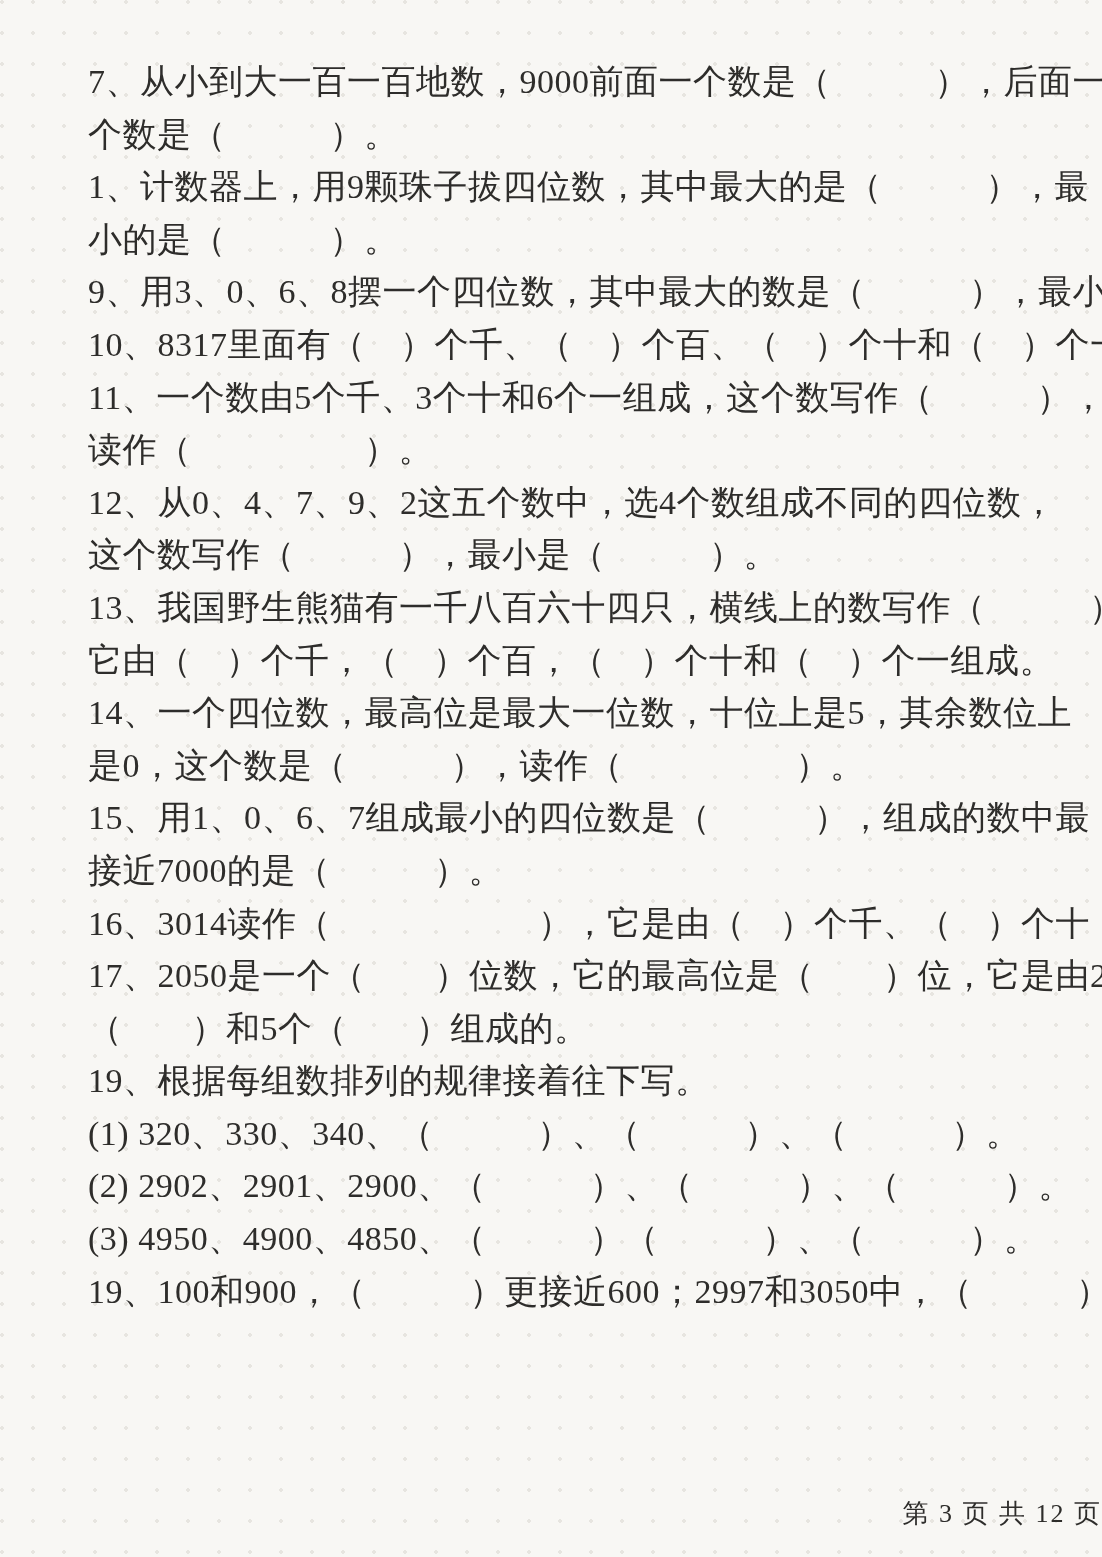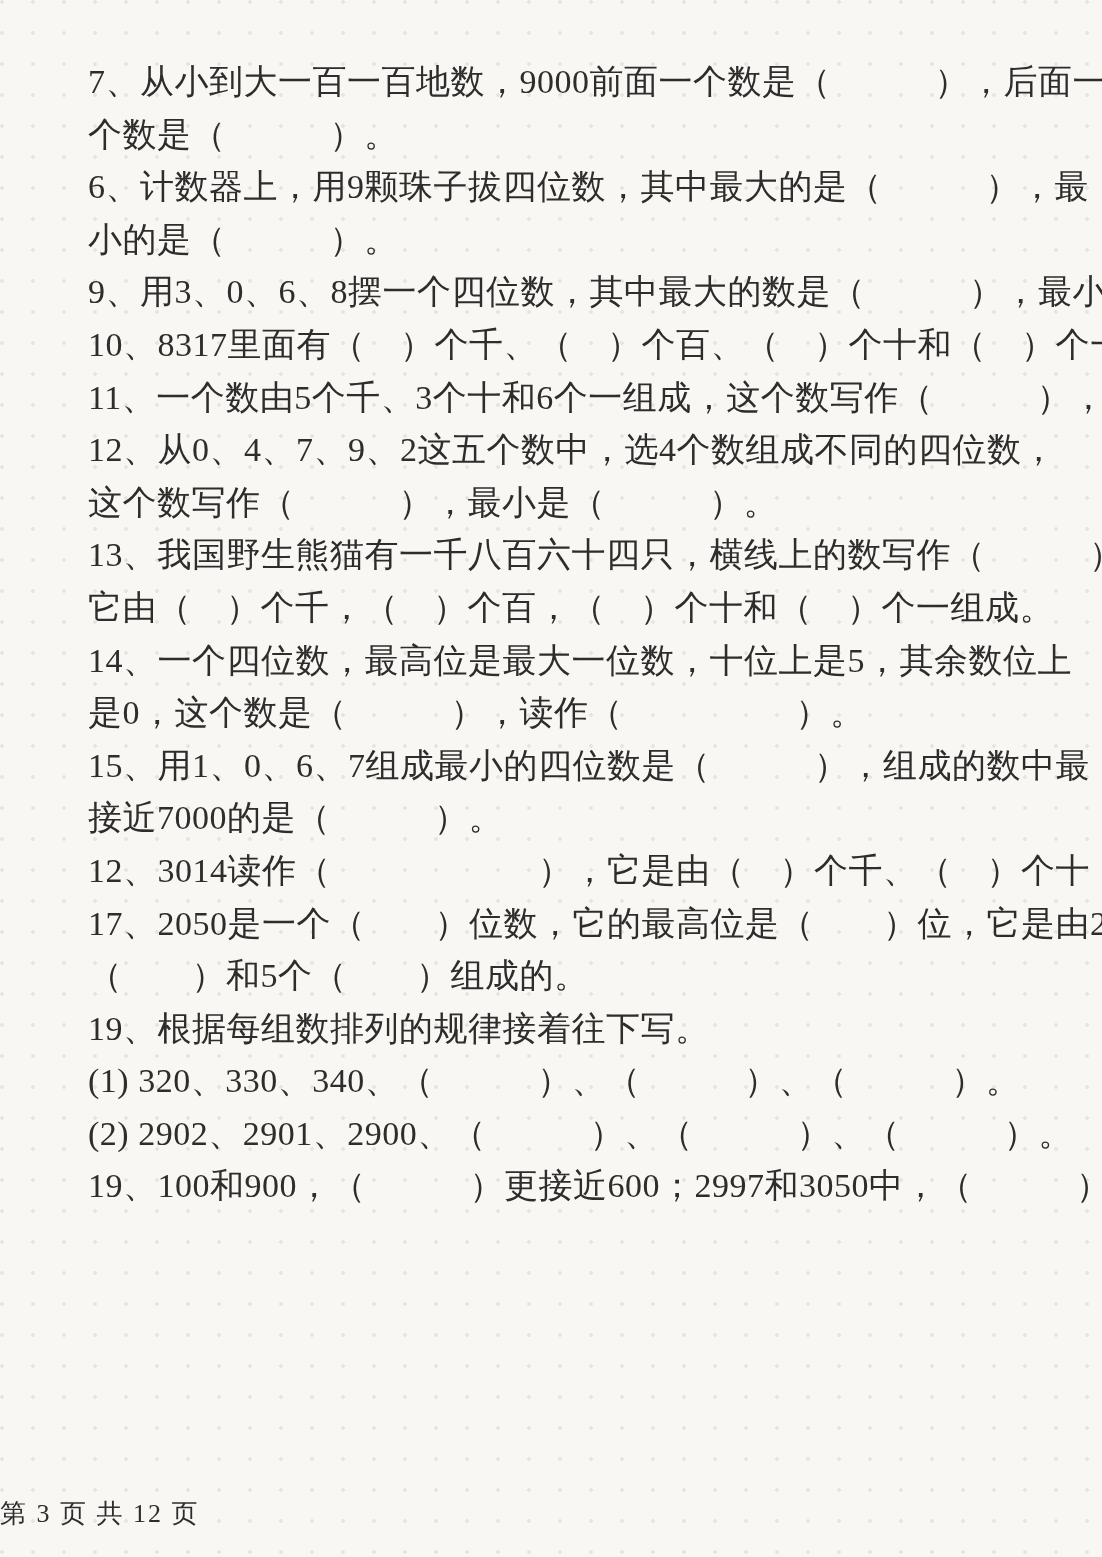--- a/index.html
+++ b/index.html
@@ -36,48 +36,50 @@
     font-size: 34px;
     line-height: 52.6px;
     white-space: pre;
     letter-spacing: 0.5px;
   }
   .footer {
     position: absolute;
     left: 0;
     right: 0;
     bottom: 26px;
-    text-align: left;
+    text-align: right;
     font-size: 26px;
     letter-spacing: 2px;
     color: var(--ink);
   }
 </style>
 </head>
 <body>
 
 <div class="page">
   <div class="content">
       <div class="line">7、从小到大一百一百地数，9000前面一个数是（　　　），后面一</div>
       <div class="line">个数是（　　　）。</div>
-      <div class="line">6、计数器上，用9颗珠子拔四位数，其中最大的是（　　　），最</div>
+      <div class="line">1、计数器上，用9颗珠子拔四位数，其中最大的是（　　　），最</div>
       <div class="line">小的是（　　　）。</div>
       <div class="line">9、用3、0、6、8摆一个四位数，其中最大的数是（　　　），最小</div>
       <div class="line">10、8317里面有（　）个千、（　）个百、（　）个十和（　）个一。</div>
       <div class="line">11、一个数由5个千、3个十和6个一组成，这个数写作（　　　），</div>
+      <div class="line">读作（　　　　　）。</div>
       <div class="line">12、从0、4、7、9、2这五个数中，选4个数组成不同的四位数，</div>
       <div class="line">这个数写作（　　　），最小是（　　　）。</div>
       <div class="line">13、我国野生熊猫有一千八百六十四只，横线上的数写作（　　　），</div>
       <div class="line">它由（　）个千，（　）个百，（　）个十和（　）个一组成。</div>
       <div class="line">14、一个四位数，最高位是最大一位数，十位上是5，其余数位上</div>
       <div class="line">是0，这个数是（　　　），读作（　　　　　）。</div>
       <div class="line">15、用1、0、6、7组成最小的四位数是（　　　），组成的数中最</div>
       <div class="line">接近7000的是（　　　）。</div>
-      <div class="line">12、3014读作（　　　　　　），它是由（　）个千、（　）个十</div>
+      <div class="line">16、3014读作（　　　　　　），它是由（　）个千、（　）个十</div>
       <div class="line">17、2050是一个（　　）位数，它的最高位是（　　）位，它是由2个</div>
       <div class="line">（　　）和5个（　　）组成的。</div>
       <div class="line">19、根据每组数排列的规律接着往下写。</div>
       <div class="line">(1) 320、330、340、（　　　）、（　　　）、（　　　）。</div>
       <div class="line">(2) 2902、2901、2900、（　　　）、（　　　）、（　　　）。</div>
+      <div class="line">(3) 4950、4900、4850、（　　　）（　　　）、（　　　）。</div>
       <div class="line">19、100和900，（　　　）更接近600；2997和3050中，（　　　）更</div>
     </div>
   <div class="footer">第 3 页 共 12 页</div>
 </div>
 
 </body></html>

